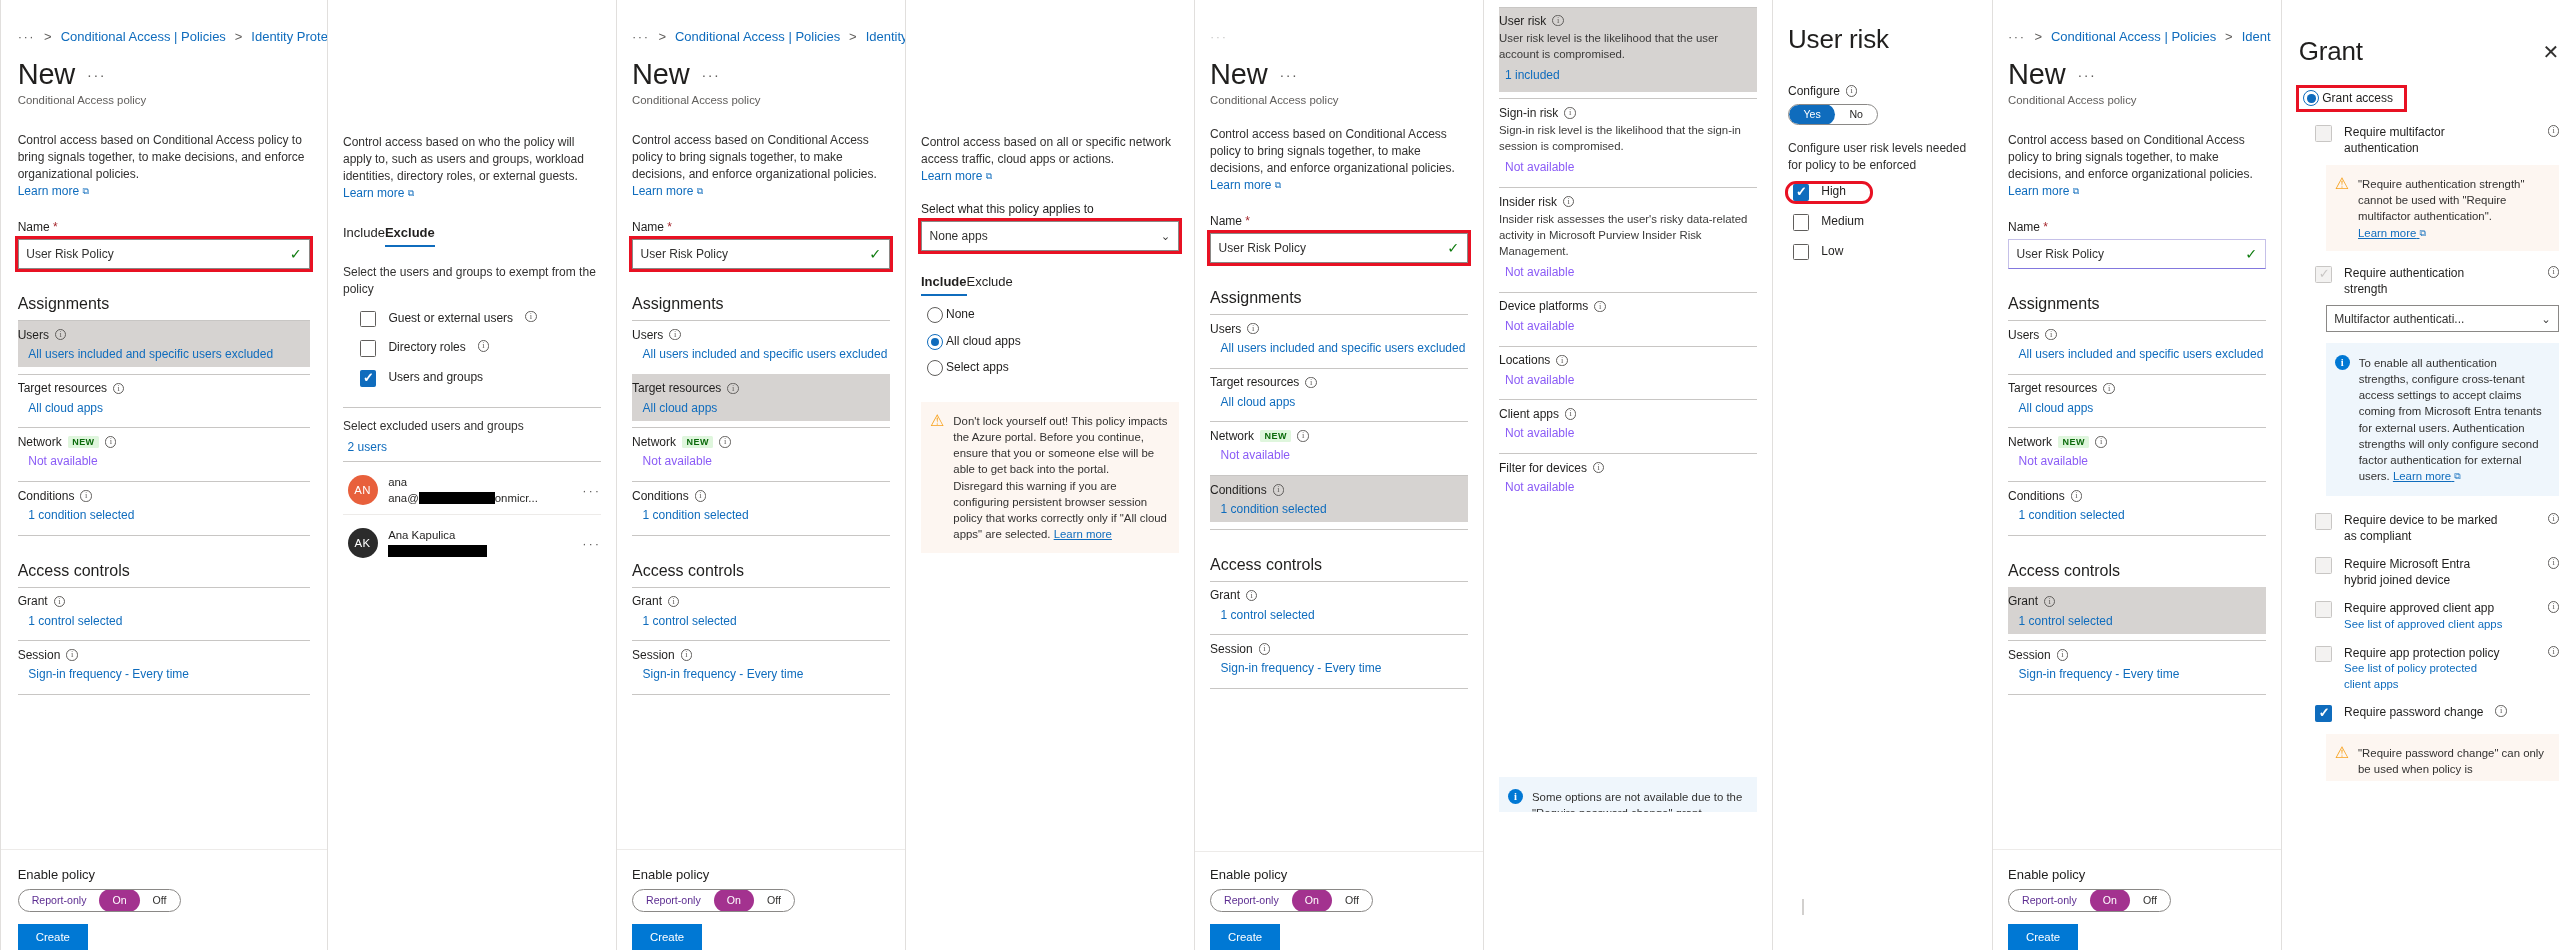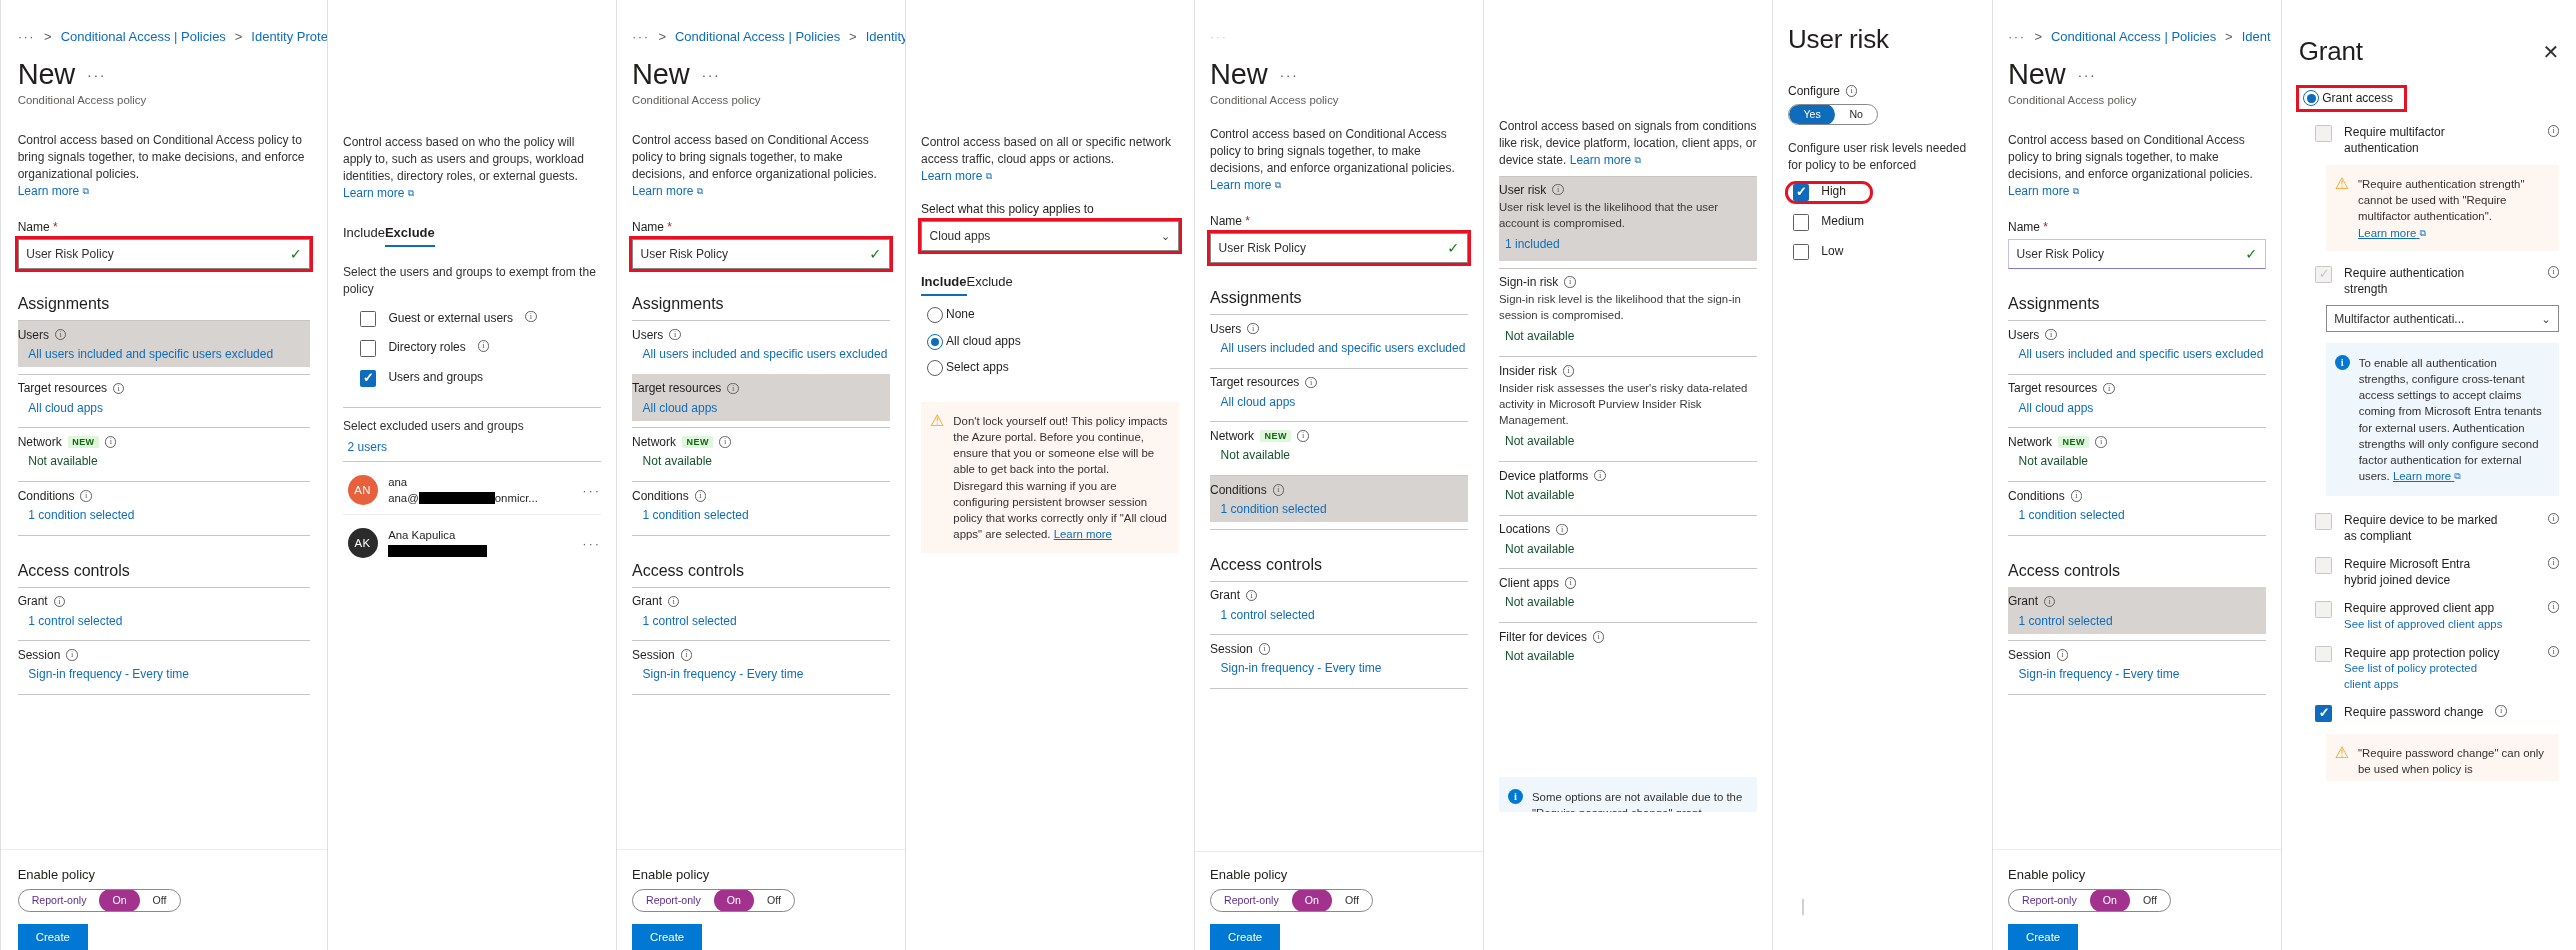--- a/index.html
+++ b/index.html
@@ -47,21 +47,21 @@
   .chev { color:#323130; font-size:11.4px; }
 
   .sec-h { font-size:16px; font-weight:400; margin-top:26px; }
   .hr { height:0.8px; background:#edebe9; margin-top:6.8px; }
   .hr2 { height:0.8px; background:#c8c6c4; margin-top:6.8px; }
 
   .row { padding:6.8px 0 2.3px 0; }
   .row.sel { background:#d6d3d1; }
   .rlabel { font-size:12px; color:#201f1e; display:flex; align-items:center; gap:6px; }
   .rval { font-size:12px; color:#0f6cbd; margin:5.3px 0 3.8px 10.6px; }
-  .rval.na { color:#14532d; }
+  .rval.na { color:#8b5cf6; }
   .rhelp { font-size:11.4px; color:#3b3a39; line-height:1.4; margin-top:3px; }
 
   .i-icon {
     display:inline-block; width:11.4px; height:11.4px; border:0.8px solid #605e5c;
     border-radius:50%; font-size:8.4px; line-height:10px; text-align:center;
     color:#605e5c; font-family:"Liberation Serif", serif;
   }
   .newbadge {
     display:inline-block; background:#dff6dd; color:#0b6a0b; font-size:9px;
     font-weight:bold; padding:0.8px 4.6px; border-radius:1.5px; letter-spacing:0.4px;
@@ -397,21 +397,21 @@
 </div>
 
 <div class="panel" style="left:905px; width:289px; padding:0 15px;">
   <div class="desc" style="margin-top:134px;">
     <span>Control access based on all or specific network access traffic, cloud apps or actions.</span><br>
     <a class="lm"><span>Learn more</span> <span class="extlink">⧉</span></a>
   </div>
 
   <div class="flabel" style="margin-top:16.7px;">Select what this policy applies to</div>
   <div class="tbox redring">
-    <span>Cloud apps</span>
+    <span>None apps</span>
     <span class="chev">⌄</span>
   </div>
 
   <div class="tabs">
     <div class="tab active">Include</div>
     <div class="tab">Exclude</div>
   </div>
 
   <div class="rdrow">
     <span class="rd"></span>
@@ -516,24 +516,20 @@
     <div class="tristate">
       <span>Report-only</span>
       <span class="on">On</span>
       <span class="off">Off</span>
     </div>
     <div><button class="btn-primary">Create</button></div>
   </div>
 </div>
 
 <div class="panel" style="left:1483px; width:289px; padding:0 15px;">
-  <div class="desc" style="margin-top:118px;">
-    <span>Control access based on signals from conditions like risk, device platform, location, client apps, or device state.</span>
-    <a class="lm"><span>Learn more</span> <span class="extlink">⧉</span></a>
-  </div>
   <div class="hr2"></div>
 
   <div class="row sel" style="padding:6px 4.6px 6px 0;">
     <div class="rlabel">
         <span>User risk</span>
         <span class="i-icon">i</span>
       </div>
     <div class="rhelp">User risk level is the likelihood that the user account is compromised.</div>
     <div class="rval" style="margin-left:6px;">1 included</div>
   </div>

